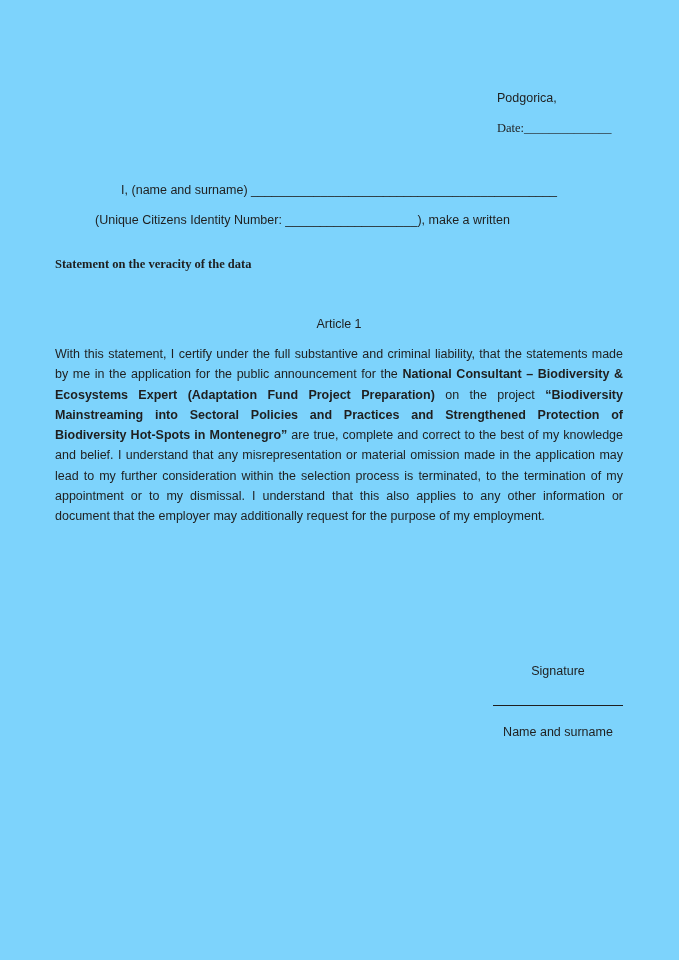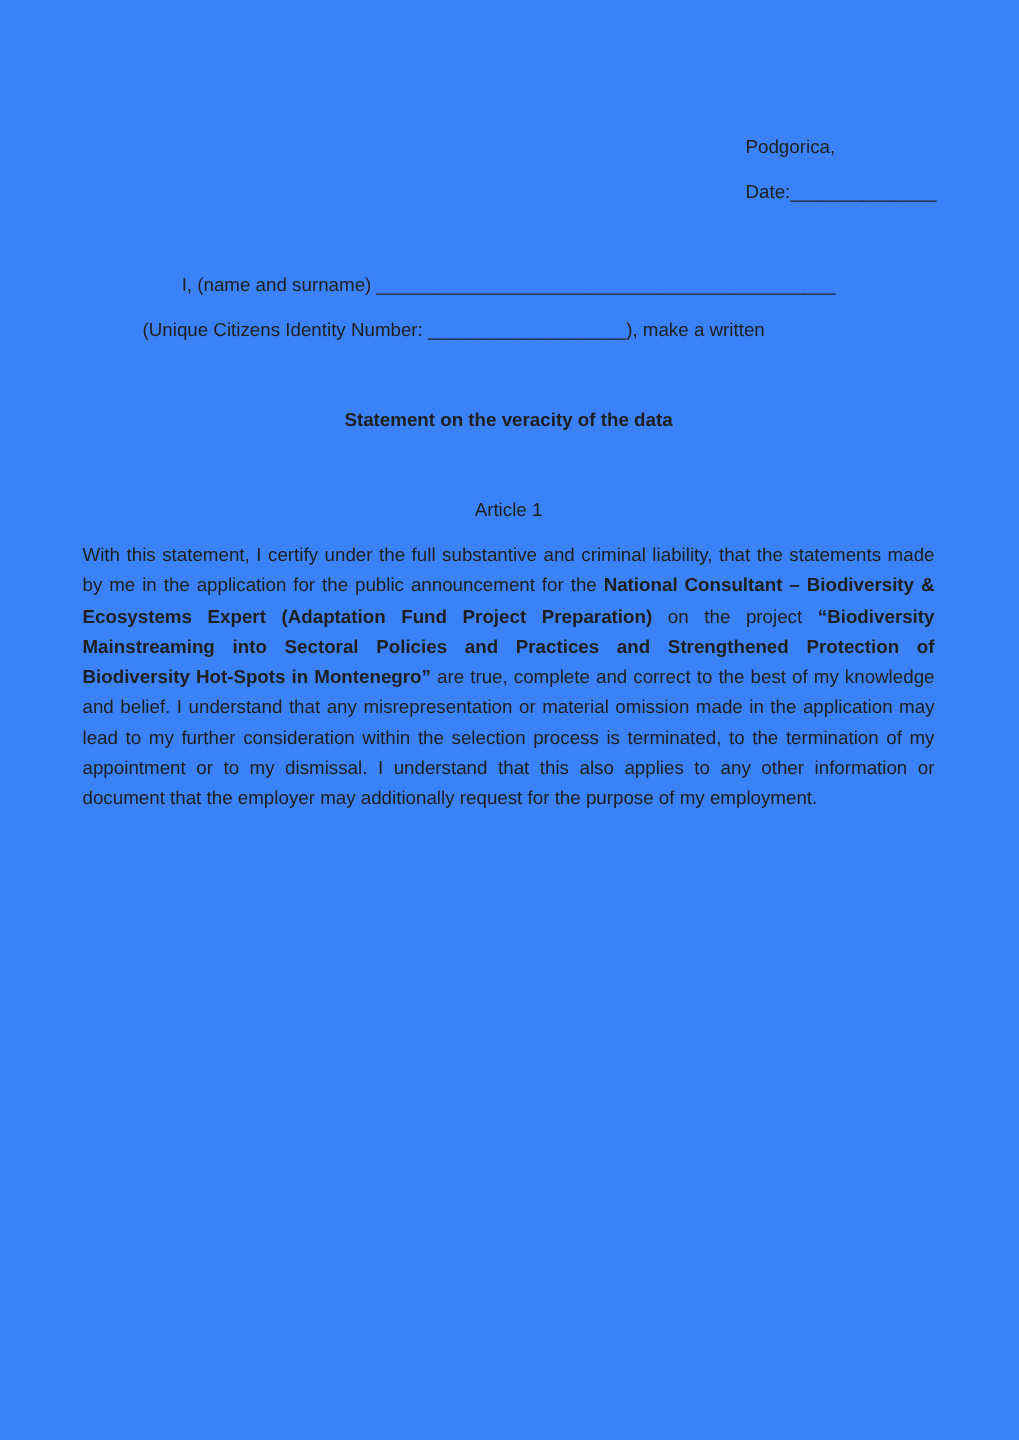--- a/index.html
+++ b/index.html
@@ -4,45 +4,45 @@
 <style>
   html, body {
     margin: 0;
     padding: 0;
     background: #ffffff;
   }
   .page {
     position: relative;
     width: 679px;
     height: 960px;
-    background: #3b82f6;
+    background: #7dd3fc;
     color: #1f1f1f;
     font-family: "Liberation Sans", sans-serif;
     font-size: 12.5px;
     overflow: hidden;
   }
   .content {
     padding: 0 56px 0 55px;
   }
   p { margin: 0; }
 
   .place-date {
     margin: 88px 0 0 442px;
     line-height: 20px;
   }
-  .place-date .date-line { margin-top: 10px; }
+  .place-date .date-line { margin-top: 10px; font-family: Liberation Serif, serif; }
 
   .intro-line1 { margin-top: 42px; line-height: 20px; text-align: center; }
   .intro-line2 { margin-top: 10px; line-height: 20px; margin-left: 40px; }
 
   .doc-title {
-    margin-top: 40px;
-    text-align: center;
+    margin-top: 24px;
     font-weight: bold;
     line-height: 20px;
+    font-family: Liberation Serif, serif;
   }
   .article-heading {
     margin-top: 40px;
     text-align: center;
     line-height: 20px;
   }
   .statement {
     margin-top: 10px;
     text-align: justify;
     line-height: 20.3px;
@@ -79,13 +79,18 @@
     <p class="intro-line2">(Unique Citizens Identity Number: ___________________), make a written</p>
 
     <p class="doc-title">Statement on the veracity of the data</p>
 
     <p class="article-heading">Article 1</p>
 
     <p class="statement"><span>With this statement, I certify under the full substantive and criminal liability, that the statements made by me in the application for the public announcement for the </span><span class="b">National Consultant – Biodiversity &amp; Ecosystems Expert (Adaptation Fund Project Preparation)</span><span> on the project </span><span class="b">“Biodiversity Mainstreaming into Sectoral Policies and Practices and Strengthened Protection of Biodiversity Hot-Spots in Montenegro”</span><span> are true, complete and correct to the best of my knowledge and belief. I understand that any misrepresentation or material omission made in the application may lead to my further consideration within the selection process is terminated, to the termination of my appointment or to my dismissal. I understand that this also applies to any other information or document that the employer may additionally request for the purpose of my employment.</span></p>
 
   </div>
 
+  <div class="signature-block">
+    <p>Signature</p>
+    <div class="sig-line"></div>
+    <p class="sig-caption">Name and surname</p>
+  </div>
 </div>
 
 </body></html>

